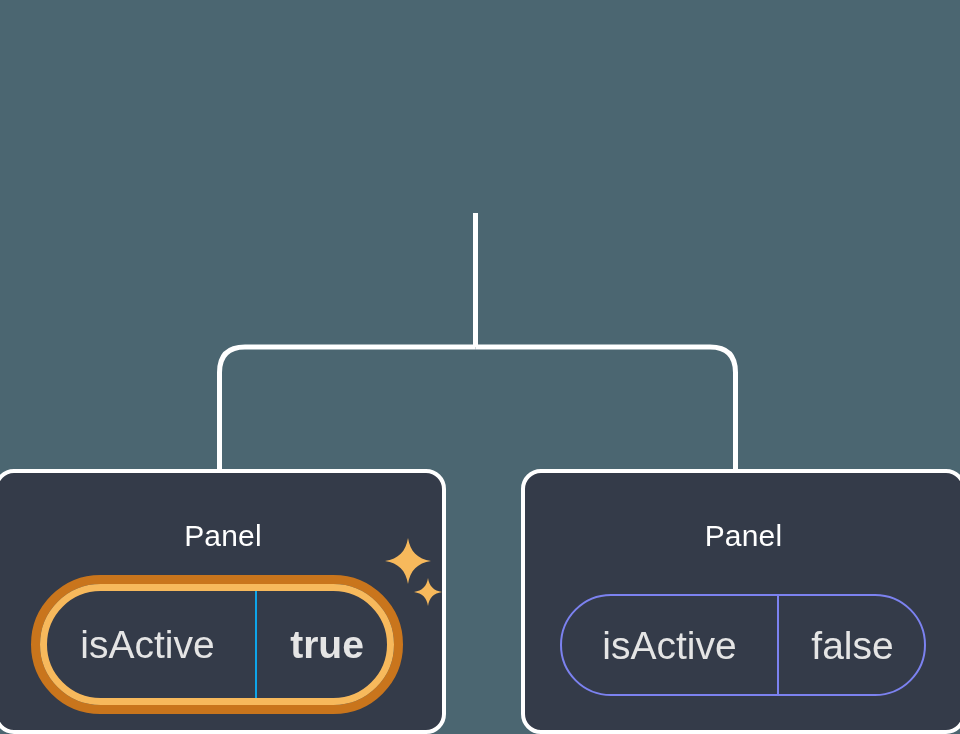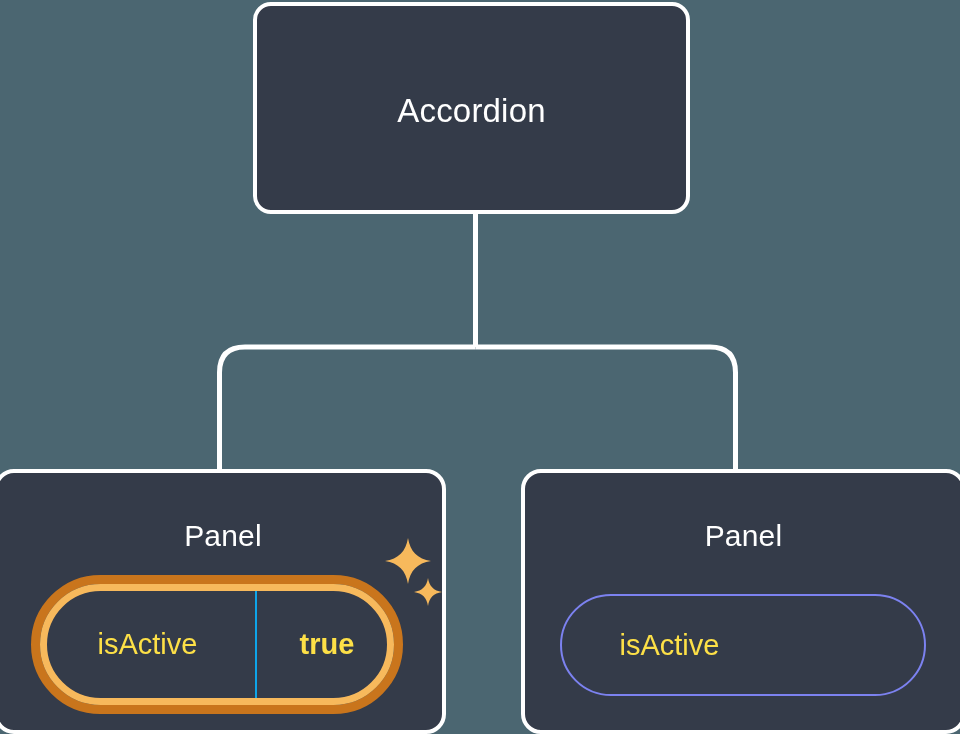--- a/index.html
+++ b/index.html
@@ -86,22 +86,22 @@
     position: absolute;
     box-sizing: border-box;
     display: flex;
     align-items: stretch;
     border-radius: 999px;
   }
   .pill-cell {
     display: flex;
     align-items: center;
     justify-content: center;
-    color: #fde047;
-    font-size: 29px;
+    color: #e5e5e5;
+    font-size: 39px;
     line-height: 1;
     white-space: nowrap;
   }
   .pill-key { flex: 0 0 auto; }
   .pill-val { flex: 0 0 auto; }
 
   
   #pill-right {
     left: 35px;
     top: 121px;
@@ -154,38 +154,36 @@
 
   <svg id="connectors" viewBox="0 0 960 734" width="960" height="734" aria-hidden="true">
 
     <path d="M 475.5 213 L 475.5 347" fill="none" stroke="#ffffff" stroke-width="5"></path>
 
     <path d="M 475.5 347 L 245 347 Q 219.5 347 219.5 372.5 L 219.5 472" fill="none" stroke="#ffffff" stroke-width="5"></path>
 
     <path d="M 475.5 347 L 710 347 Q 735.5 347 735.5 372.5 L 735.5 472" fill="none" stroke="#ffffff" stroke-width="5"></path>
   </svg>
 
-  <div class="node" id="node-accordion">
-    <div class="node-title">Accordion</div>
-  </div>
 
   <div class="node panel-node" id="node-panel-left">
     <div class="node-title">Panel</div>
 
     <div class="pill" id="pill-left">
       <div class="pill-cell pill-key">isActive</div>
       <div class="pill-cell pill-val">true</div>
     </div>
   </div>
 
   <div class="node panel-node" id="node-panel-right">
     <div class="node-title">Panel</div>
 
     <div class="pill" id="pill-right">
       <div class="pill-cell pill-key">isActive</div>
+      <div class="pill-cell pill-val">false</div>
     </div>
   </div>
 
   <svg class="sparkle" id="sparkle-large" width="46" height="46" viewBox="0 0 46 46">
     <path d="M23 0 C25.2 13.6 32.4 20.8 46 23 C32.4 25.2 25.2 32.4 23 46 C20.8 32.4 13.6 25.2 0 23 C13.6 20.8 20.8 13.6 23 0 Z"></path>
   </svg>
   <svg class="sparkle" id="sparkle-small" width="28" height="28" viewBox="0 0 28 28">
     <path d="M14 0 C15.3 8.3 19.7 12.7 28 14 C19.7 15.3 15.3 19.7 14 28 C12.7 19.7 8.3 15.3 0 14 C8.3 12.7 12.7 8.3 14 0 Z"></path>
   </svg>
 

